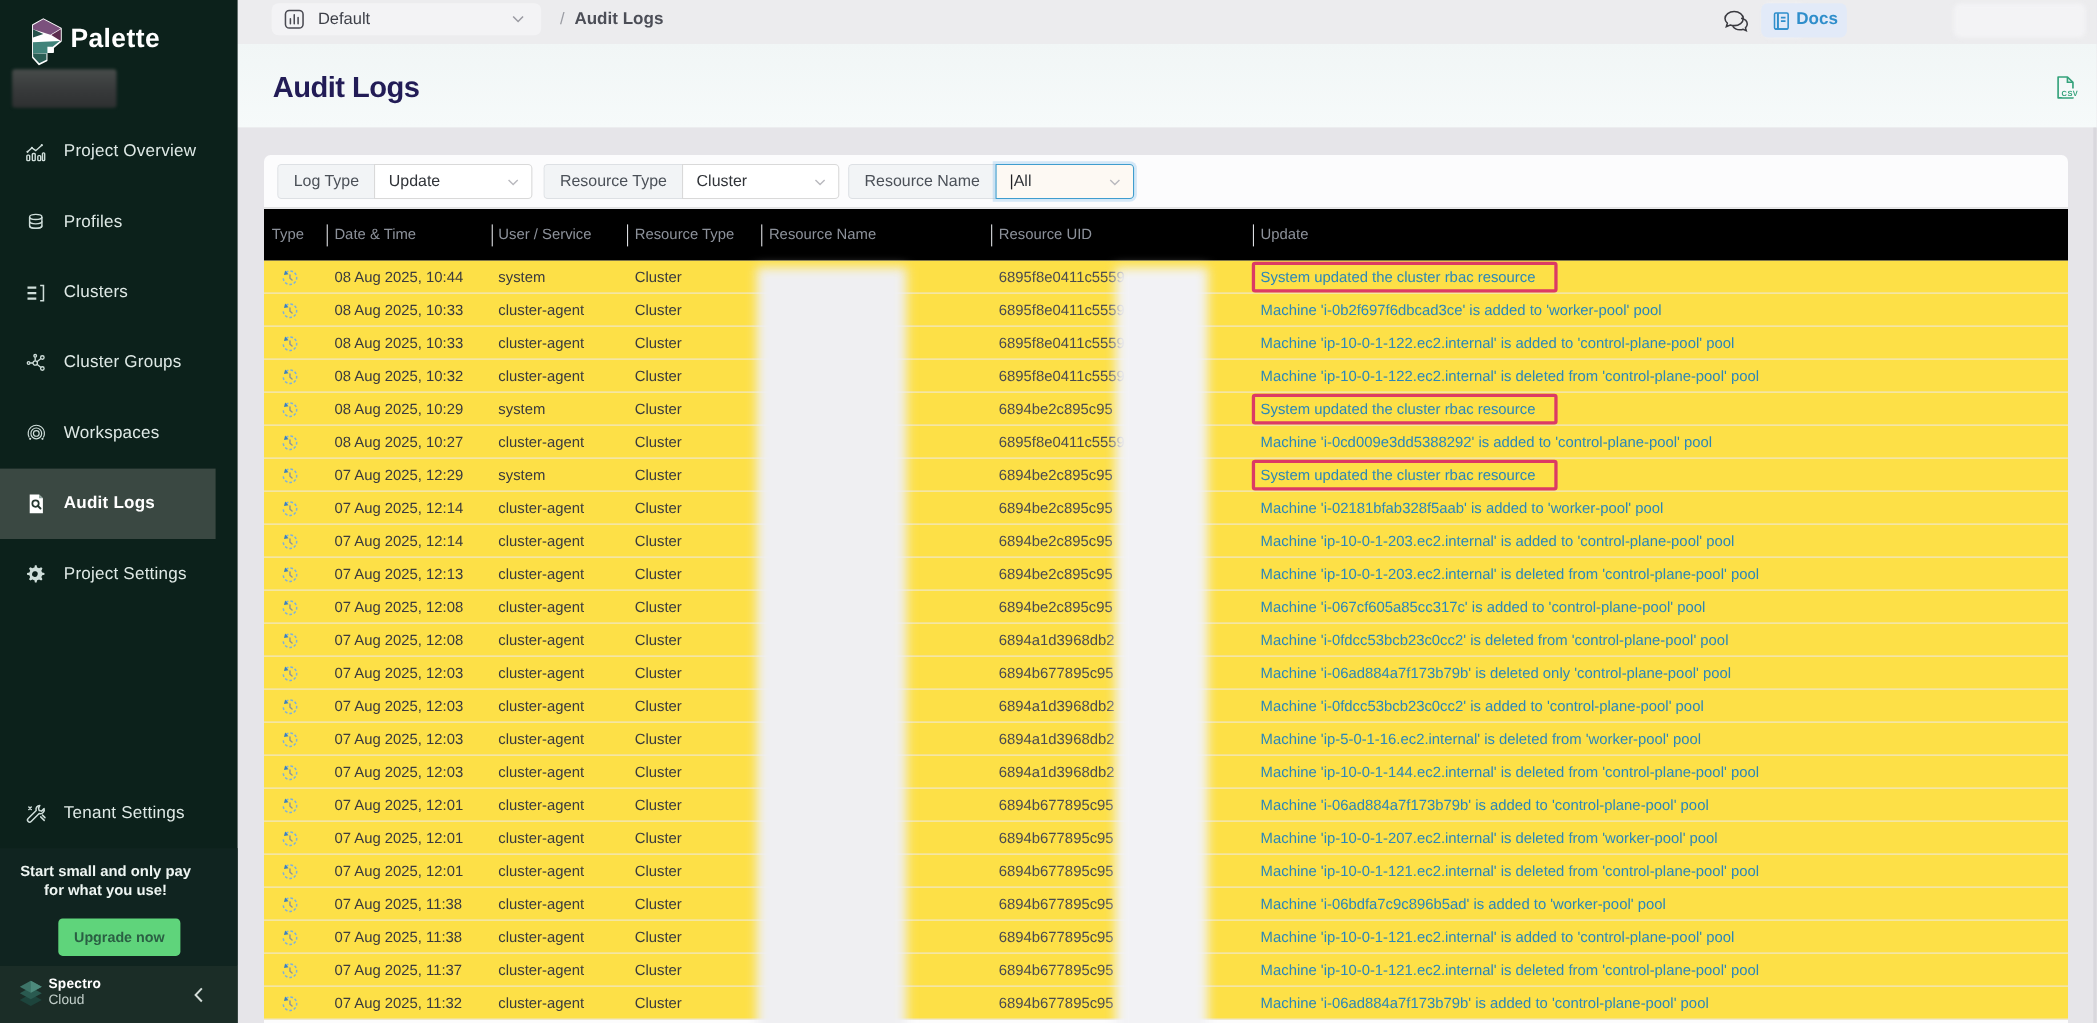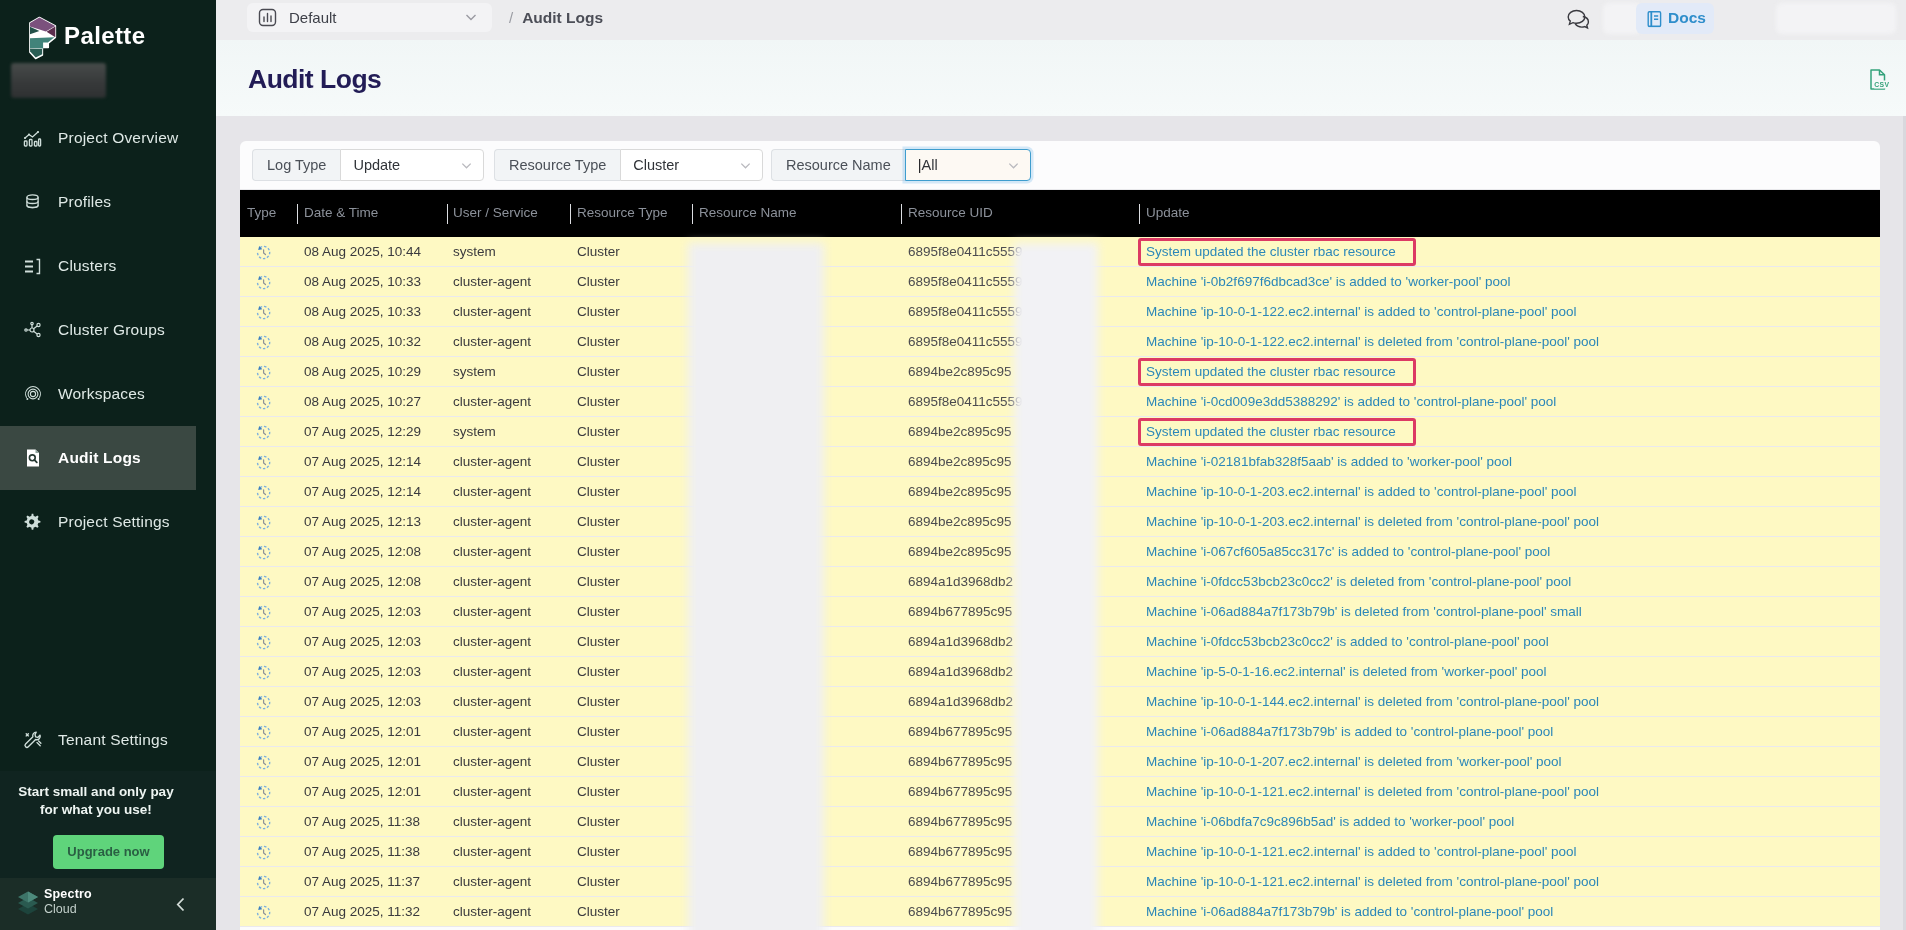--- a/index.html
+++ b/index.html
@@ -25,21 +25,21 @@
 
 
 #topbar { position:absolute; left:216px; top:0; width:1690px; height:40px; background:#ececee; }
 #defbox { position:absolute; left:31px; top:3px; width:245px; height:29px; background:#f3f3f5; border-radius:6px;text-align:right; }
 #defbox .ic { position:absolute; left:11px; top:5px; }
 #defbox .tx { position:absolute; left:42px; top:6px; font-size:15px; color:#3e4049; }
 #defbox .ch { position:absolute; right:14px; top:7px; }
 #crumb { position:absolute; left:293px; top:9px; font-size:15px; color:#9a9ca3; }
 #crumb b { color:#4c4e57; font-weight:600; margin-left:9px; font-size:15.5px; }
 .tbblur { position:absolute; background:#f3f3f5; border-radius:6px; filter:blur(2px); }
-#docsbtn { position:absolute; left:1420px; top:3px; width:78px; height:31px; background:#e2eaf8; border-radius:6px; }
+#docsbtn { position:absolute; left:1385px; top:3px; width:78px; height:31px; background:#e2eaf8; border-radius:6px; }
 #docsbtn span { position:absolute; left:32px; top:6px; color:#2f8ecb; font-size:15.5px; font-weight:600; }
 #docsbtn svg { position:absolute; left:9px; top:7px; }
 
 
 #phead { position:absolute; left:216px; top:40px; width:1690px; height:76px; background:linear-gradient(180deg,#f1f6f6,#f6fafa); }
 #ptitle { position:absolute; left:32px; top:24px; font-size:26.5px; font-weight:700; color:#221c56; letter-spacing:-0.5px; }
 #datebox { position:absolute; left:1379px; top:24px; width:258px; height:31px; background:#ffffff; border:1px solid #d6d6da; border-radius:4px; }
 #datebox .d1 { position:absolute; left:13px; top:7px; font-size:14.5px; color:#2b2b2f; }
 #datebox .ar { position:absolute; left:116px; top:7px; font-size:13px; color:#b8b8bd; }
 #datebox .d2 { position:absolute; left:138px; top:7px; font-size:14.5px; color:#2b2b2f; }
@@ -56,21 +56,21 @@
   font-size:14.5px; color:#4b5058; line-height:30px; padding:0 14px; }
 .fselect { height:32px; background:#ffffff; border:1px solid #d9d9d9; border-radius:0 4px 4px 0;
   font-size:14.5px; color:#303338; line-height:30px; padding:0 12px; position:relative; }
 .fselect .chev { position:absolute; right:10px; top:9px; }
 .fsel-focus { border:1px solid #3f9dce !important; background:#fdf9f3 !important; box-shadow:0 0 0 2.5px rgba(90,170,230,0.25); }
 
 
 #thead { position:absolute; left:0; top:48px; width:1640px; height:48px; background:#000000; border-top:1px solid #e8e8eb; }
 #thead .h { position:absolute; top:15px; font-size:13.5px; color:#8c919a; font-weight:500; }
 #thead .vs { position:absolute; top:14px; width:1px; height:20px; background:#dcdee2; }
-.trow { position:absolute; left:0; width:1640px; height:30px; border-bottom:1px solid #eae9ee; background:#fef9c3; }
+.trow { position:absolute; left:0; width:1640px; height:30px; border-bottom:1px solid #eae9ee; background:#fde047; }
 .trow > div { position:absolute; top:7px; font-size:13.5px; color:#3a3a3e; white-space:nowrap; }
 .c-ic { left:16px; top:8px !important; }
 .c-date { left:64px; }
 .c-user { left:213px; }
 .c-rt { left:337px; }
 .c-uid { left:668px; color:#4b4b4f !important; }
 .c-upd { left:906px; color:#2b87b9 !important; }
 .redbox { position:absolute; left:898px; top:1px !important; width:278px; height:28px; border:3px solid #dc3a64; border-radius:3px; }
 .blurband { position:absolute; filter:blur(5px); }
 </style></head>
@@ -428,21 +428,21 @@
 <div class="trow" style="top:456px">
         <div class="c-ic"><svg width="15" height="15" viewBox="0 0 15 15" fill="none">
             <path d="M4.0 2.6 A6.1 6.1 0 1 1 1.5 7.6" stroke="#7cb0de" stroke-width="1.35" stroke-dasharray="2.4 1.8"></path>
             <path d="M6.3 4.3 L2.2 5.0 L3.2 1.0 Z" fill="#3a7fc1"></path>
             <path d="M7.6 4.9 V7.9 L9.5 9.5" stroke="#8d9298" stroke-width="1.25" stroke-linecap="round"></path>
           </svg></div>
         <div class="c-date">07 Aug 2025, 12:03</div>
         <div class="c-user">cluster-agent</div>
         <div class="c-rt">Cluster</div>
         <div class="c-uid">6894b677895c95</div>
-        <div class="c-upd">Machine 'i-06ad884a7f173b79b' is deleted from 'control-plane-pool' small</div>
+        <div class="c-upd">Machine 'i-06ad884a7f173b79b' is deleted only 'control-plane-pool' pool</div>
       </div>
 <div class="trow" style="top:486px">
         <div class="c-ic"><svg width="15" height="15" viewBox="0 0 15 15" fill="none">
             <path d="M4.0 2.6 A6.1 6.1 0 1 1 1.5 7.6" stroke="#7cb0de" stroke-width="1.35" stroke-dasharray="2.4 1.8"></path>
             <path d="M6.3 4.3 L2.2 5.0 L3.2 1.0 Z" fill="#3a7fc1"></path>
             <path d="M7.6 4.9 V7.9 L9.5 9.5" stroke="#8d9298" stroke-width="1.25" stroke-linecap="round"></path>
           </svg></div>
         <div class="c-date">07 Aug 2025, 12:03</div>
         <div class="c-user">cluster-agent</div>
         <div class="c-rt">Cluster</div>

